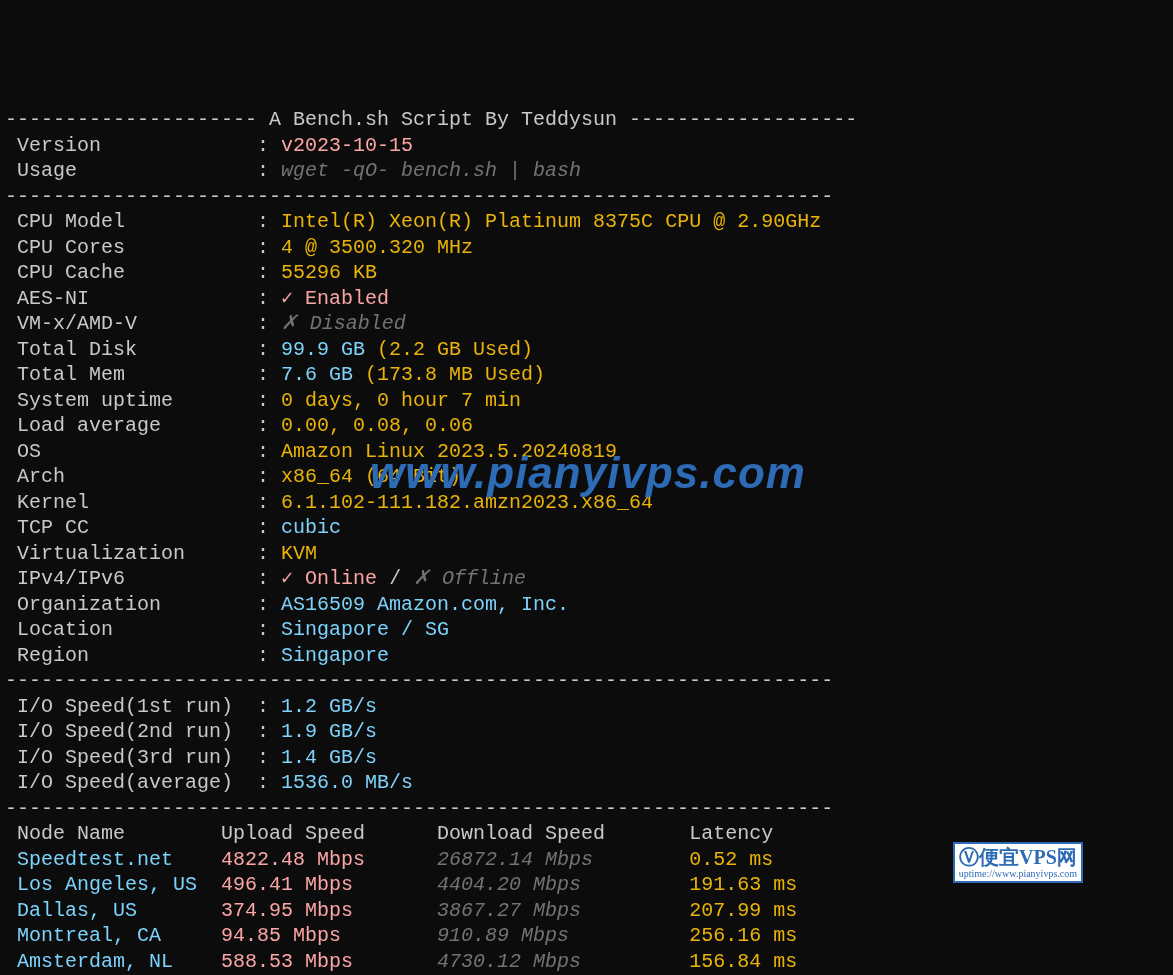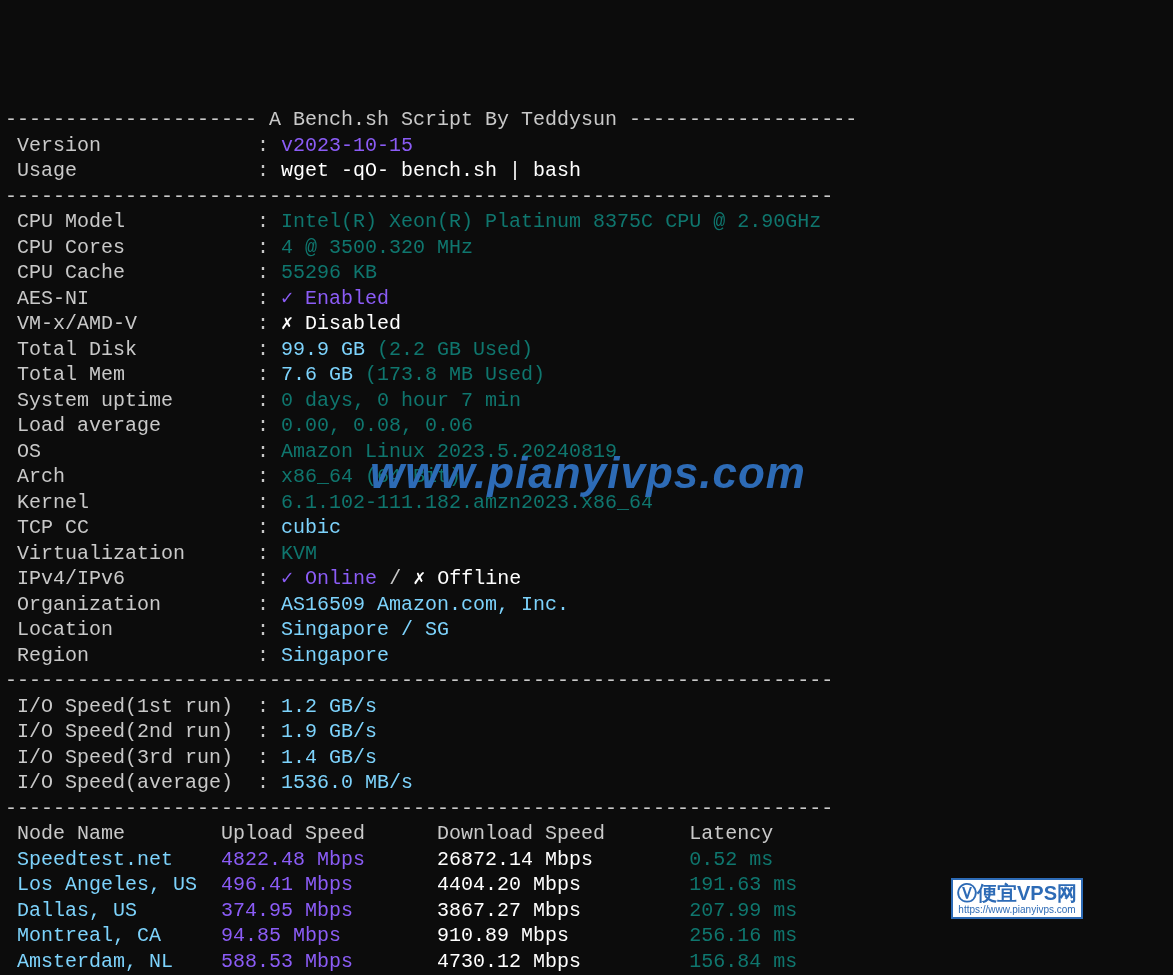--- a/index.html
+++ b/index.html
@@ -7,63 +7,62 @@
     color: #c9c9c9;
     font-family: Consolas, "Courier New", monospace;
     font-size: 20px;
     margin: 0;
     padding: 5px;
     width: 1173px;
     line-height: 25.5px;
     white-space: pre;
     position: relative;
   }
-  .green  { color: #8b5cf6; }
-  .cyan   { color: #0f766e; }
+  .green  { color: #fca5a5; }
+  .cyan   { color: #eab308; }
   .yellow { color: #7dd3fc; }
-  .red    { color: #ffffff; }
+  .red    { color: #737373; font-style: italic; }
   .label  { color: #c9c9c9; }
   .watermark {
     position: absolute;
     color: #2d6bb6;
     font-weight: bold;
     font-size: 44px;
     font-family: Arial, sans-serif;
     left: 370px;
     top: 460px;
     letter-spacing: 1px;
     font-style: italic;
   }
   .badge {
     position: absolute;
     right: 100px;
     top: 842px;
     background: #ffffff;
     border: 2px solid #2d6bb6;
     padding: 2px 4px;
-    font-family: Liberation Sans, sans-serif;
+    font-family: Liberation Serif, serif;
     color: #2d6bb6;
     font-size: 14px;
     line-height: 1.1;
     white-space: normal;
     text-align: center;
-    margin-top: 36px;
   }
   .badge .tn { font-size: 20px; font-weight: bold; }
   .badge .burl { font-size: 10px; color: #2d6bb6; display:block;}
   .row { white-space: pre; }
 </style>
 </head>
 <body>
 
 
 
 <div id="term"><div class="row"><span class="label">--------------------- </span><span class="label">A Bench.sh Script By Teddysun</span><span class="label"> -------------------</span></div><div class="row"><span class="label"> Version</span><span class="label">             : </span><span class="green">v2023-10-15</span></div><div class="row"><span class="label"> Usage</span><span class="label">               : </span><span class="red">wget -qO- bench.sh | bash</span></div><div class="row"><span class="label">---------------------------------------------------------------------</span></div><div class="row"><span class="label"> CPU Model</span><span class="label">           : </span><span class="cyan">Intel(R) Xeon(R) Platinum 8375C CPU @ 2.90GHz</span></div><div class="row"><span class="label"> CPU Cores</span><span class="label">           : </span><span class="cyan">4 @ 3500.320 MHz</span></div><div class="row"><span class="label"> CPU Cache</span><span class="label">           : </span><span class="cyan">55296 KB</span></div><div class="row"><span class="label"> AES-NI</span><span class="label">              : </span><span class="green">✓ Enabled</span></div><div class="row"><span class="label"> VM-x/AMD-V</span><span class="label">          : </span><span class="red">✗ Disabled</span></div><div class="row"><span class="label"> Total Disk</span><span class="label">          : </span><span class="yellow">99.9 GB </span><span class="cyan">(2.2 GB Used)</span></div><div class="row"><span class="label"> Total Mem</span><span class="label">           : </span><span class="yellow">7.6 GB </span><span class="cyan">(173.8 MB Used)</span></div><div class="row"><span class="label"> System uptime</span><span class="label">       : </span><span class="cyan">0 days, 0 hour 7 min</span></div><div class="row"><span class="label"> Load average</span><span class="label">        : </span><span class="cyan">0.00, 0.08, 0.06</span></div><div class="row"><span class="label"> OS</span><span class="label">                  : </span><span class="cyan">Amazon Linux 2023.5.20240819</span></div><div class="row"><span class="label"> Arch</span><span class="label">                : </span><span class="cyan">x86_64 (64 Bit)</span></div><div class="row"><span class="label"> Kernel</span><span class="label">              : </span><span class="cyan">6.1.102-111.182.amzn2023.x86_64</span></div><div class="row"><span class="label"> TCP CC</span><span class="label">              : </span><span class="yellow">cubic</span></div><div class="row"><span class="label"> Virtualization</span><span class="label">      : </span><span class="cyan">KVM</span></div><div class="row"><span class="label"> IPv4/IPv6</span><span class="label">           : </span><span class="green">✓ Online</span><span class="label"> / </span><span class="red">✗ Offline</span></div><div class="row"><span class="label"> Organization</span><span class="label">        : </span><span class="yellow">AS16509 Amazon.com, Inc.</span></div><div class="row"><span class="label"> Location</span><span class="label">            : </span><span class="yellow">Singapore / SG</span></div><div class="row"><span class="label"> Region</span><span class="label">              : </span><span class="yellow">Singapore</span></div><div class="row"><span class="label">---------------------------------------------------------------------</span></div><div class="row"><span class="label"> I/O Speed(1st run)  : </span><span class="yellow">1.2 GB/s</span></div><div class="row"><span class="label"> I/O Speed(2nd run)  : </span><span class="yellow">1.9 GB/s</span></div><div class="row"><span class="label"> I/O Speed(3rd run)  : </span><span class="yellow">1.4 GB/s</span></div><div class="row"><span class="label"> I/O Speed(average)  : </span><span class="yellow">1536.0 MB/s</span></div><div class="row"><span class="label">---------------------------------------------------------------------</span></div><div class="row"><span class="label"> Node Name        </span><span class="label">Upload Speed      </span><span class="label">Download Speed       </span><span class="label">Latency</span></div><div class="row"><span class="yellow"> Speedtest.net    </span><span class="green">4822.48 Mbps      </span><span class="red">26872.14 Mbps        </span><span class="cyan">0.52 ms</span></div><div class="row"><span class="yellow"> Los Angeles, US  </span><span class="green">496.41 Mbps       </span><span class="red">4404.20 Mbps         </span><span class="cyan">191.63 ms</span></div><div class="row"><span class="yellow"> Dallas, US       </span><span class="green">374.95 Mbps       </span><span class="red">3867.27 Mbps         </span><span class="cyan">207.99 ms</span></div><div class="row"><span class="yellow"> Montreal, CA     </span><span class="green">94.85 Mbps        </span><span class="red">910.89 Mbps          </span><span class="cyan">256.16 ms</span></div><div class="row"><span class="yellow"> Amsterdam, NL    </span><span class="green">588.53 Mbps       </span><span class="red">4730.12 Mbps         </span><span class="cyan">156.84 ms</span></div><div class="row"></div></div>
 
 <div class="watermark">www.pianyivps.com</div>
 
 <div class="badge">
   <span class="tn"><span>Ⓥ</span><span>便宜VPS网</span></span>
-  <span class="burl">https://www.pianyivps.com</span>
+  <span class="burl">uptime://www.pianyivps.com</span>
 </div>
 
 
 
 
 </body></html>

